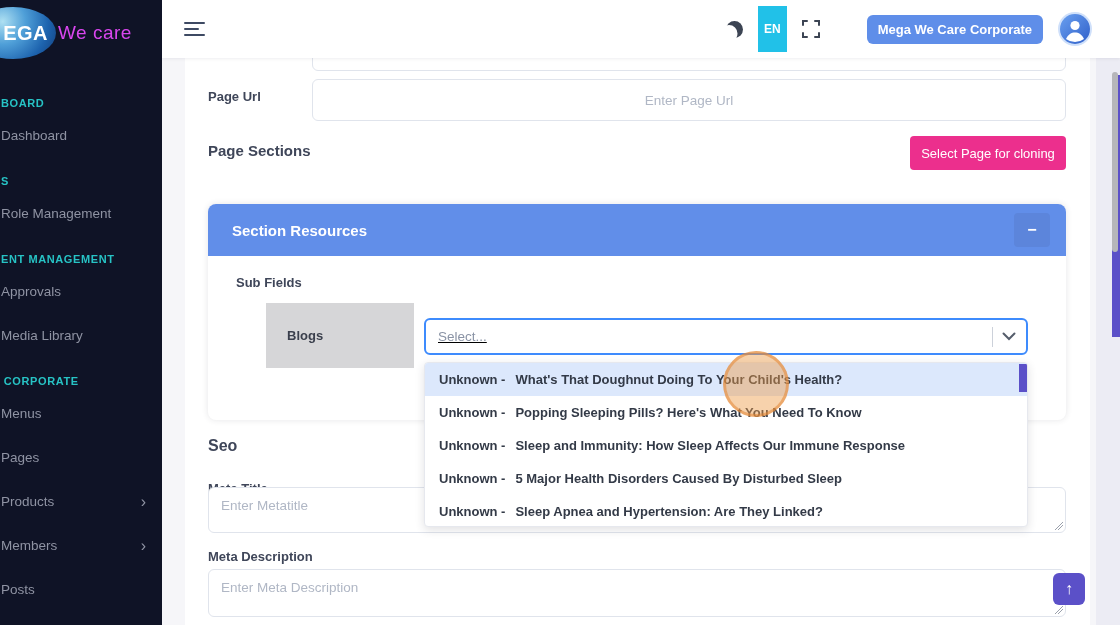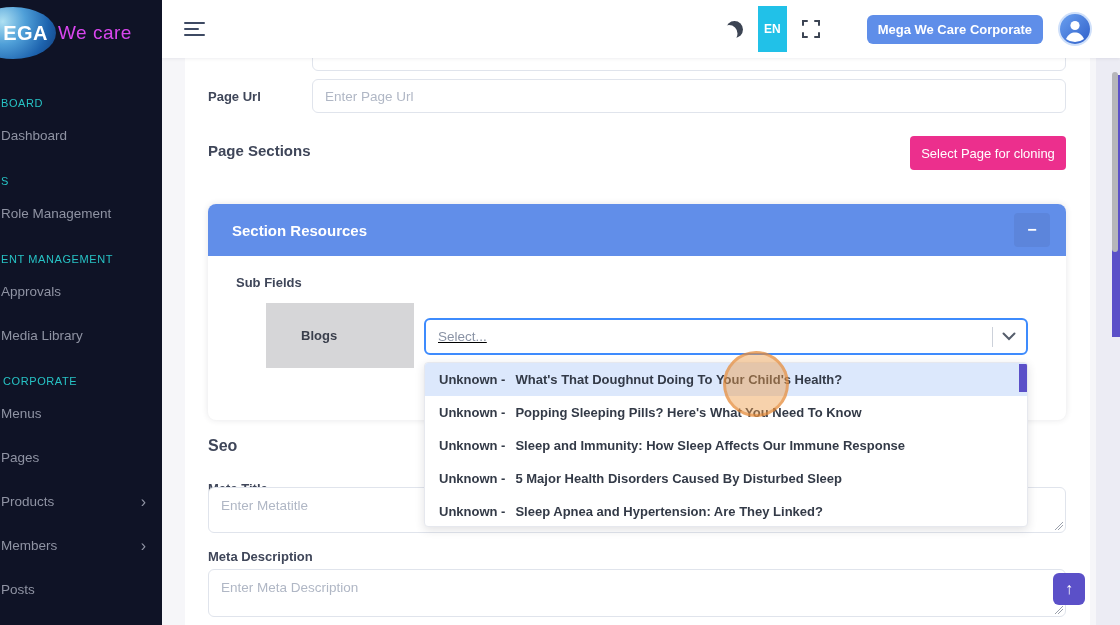--- a/index.html
+++ b/index.html
@@ -9,21 +9,21 @@
   
   .sidebar { position:absolute; left:0; top:0; width:162px; height:625px; background:#0f1326; overflow:hidden; z-index:40; }
   .logo-wrap { position:relative; height:68px; overflow:hidden; }
   .logo-ellipse { position:absolute; left:-30px; top:7px; width:86px; height:52px; border-radius:50%;
     background:radial-gradient(circle at 38% 28%, #aee0f2 0%, #4f9fd8 35%, #1d63ae 70%, #123c78 100%);
     display:flex; align-items:center; justify-content:flex-end; padding-right:8px; }
   .logo-ellipse span { color:#fff; font-weight:bold; font-size:20px; letter-spacing:0.5px; }
   .logo-wecare { position:absolute; left:58px; top:22px; color:#d946ef; font-size:19px; font-weight:500; letter-spacing:0.5px; }
   .nav { padding-top:12px; padding-left:1px; }
   .nav-entry { position:relative; white-space:nowrap; }
-  .nav-entry[data-type="heading"] { color:#27c3c5; font-size:11px; font-weight:normal; letter-spacing:0.6px; height:22px; line-height:22px; margin-top:12px; }
+  .nav-entry[data-type="heading"] { color:#27c3c5; font-size:11px; font-weight:bold; letter-spacing:0.6px; height:22px; line-height:22px; margin-top:12px; }
   .nav-entry[data-type="item"] { color:#8f93a3; font-size:13.5px; height:44px; line-height:44px; cursor:pointer; }
   .nav-entry[data-clip="true"] { margin-left:-9px; }
   .nav-chev { display:none; position:absolute; right:16px; top:0; color:#8f93a3; font-size:16px; }
   .nav-entry[data-chevron="true"] .nav-chev { display:block; }
   .side-scroll-thumb { position:absolute; right:2px; top:72px; width:6px; height:180px; background:#b6b6ba; border-radius:3px; z-index:41; }
 
   
   .header { position:absolute; left:162px; top:0; width:958px; height:58px; background:#ffffff; z-index:30;
     box-shadow:0 1px 3px rgba(40,40,60,0.08); display:flex; align-items:center; }
   .hamburger { margin-left:22px; cursor:pointer; }
@@ -40,35 +40,35 @@
   .rail { position:absolute; right:0; top:58px; width:24px; height:567px; background:#ececf4; z-index:25; }
   .rail-thumb { position:absolute; right:0; top:17px; width:8px; height:262px; background:#5b50c8; }
 
   
   .card { position:absolute; left:185px; top:58px; width:905px; height:567px; background:#ffffff; overflow:hidden; z-index:10; }
   .field-label { position:absolute; font-size:13px; font-weight:bold; color:#3f4659; }
   .text-input { position:absolute; border:1px solid #e0e4ec; border-radius:6px; background:#fff; font-size:13.5px;
     color:#3f4659; padding:0 12px; font-family:"Liberation Sans", sans-serif; outline:none; }
   .text-input::placeholder, textarea::placeholder { color:#b0b7c5; opacity:1; }
   .partial-input { position:absolute; left:127px; top:-16px; width:754px; height:29px; border:1px solid #e0e4ec; border-radius:6px; background:#fff; }
-  .input-pageurl { left:127px; top:21px; width:754px; height:34px; }
+  .input-pageurl { left:127px; top:21px; width:754px; height:42px;text-align:center; }
   .section-title { position:absolute; font-weight:bold; color:#3f4659; }
   .pagesections-title { left:23px; top:84px; font-size:15px; }
   .clone-btn { position:absolute; left:725px; top:78px; width:156px; height:34px; background:#ec2f8d; color:#fff;
     border:none; border-radius:4px; font-size:13px; cursor:pointer; font-family:"Liberation Sans", sans-serif; }
 
   
   .sr-card { position:absolute; left:23px; top:146px; width:858px; height:216px; background:#fff; border-radius:8px;
     box-shadow:0 0 6px rgba(40,40,60,0.12); z-index:5; }
   .sr-header { height:52px; background:#618ee9; border-radius:8px 8px 0 0; display:flex; align-items:center; padding:0 16px 0 24px; }
   .sr-title { color:#fff; font-size:15px; font-weight:bold; }
   .sr-collapse { margin-left:auto; width:36px; height:34px; background:#5c85db; border:none; border-radius:4px;
     color:#fff; font-size:16px; font-weight:bold; cursor:pointer; line-height:1; }
   .subfields-label { position:absolute; left:28px; top:71px; font-size:13px; font-weight:bold; color:#3f4659; }
-  .blogs-box { position:absolute; left:58px; top:99px; width:148px; height:65px; background:#d6d6d8; display:flex; align-items:center; padding-left:35px; }
+  .blogs-box { position:absolute; left:58px; top:99px; width:148px; height:65px; background:#d6d6d8; display:flex; align-items:center; padding-left:21px; }
   .blogs-box span { font-size:13px; font-weight:bold; color:#3a3f4c; }
   .select-box { position:absolute; left:216px; top:114px; width:604px; height:37px; background:#fff; border:2px solid #3e8bfd;
     border-radius:6px; display:flex; align-items:center; padding:0 10px 0 12px; cursor:pointer;text-decoration:underline; }
   .select-placeholder { color:#8a93a5; font-size:13.5px; flex:1; }
   .select-sep { width:1px; height:20px; background:#ccd1da; margin-right:9px; }
 
   
   .dropdown { position:absolute; left:239px; top:304px; width:604px; height:165px; background:#fff; border:1px solid #e6e8ee;
     border-radius:4px; box-shadow:0 3px 10px rgba(40,40,60,0.14); z-index:20; overflow:hidden; }
   .dd-option { height:33px; display:flex; align-items:center; padding:0 14px; font-size:13px; font-weight:bold; color:#333a47; cursor:pointer; white-space:nowrap; }

